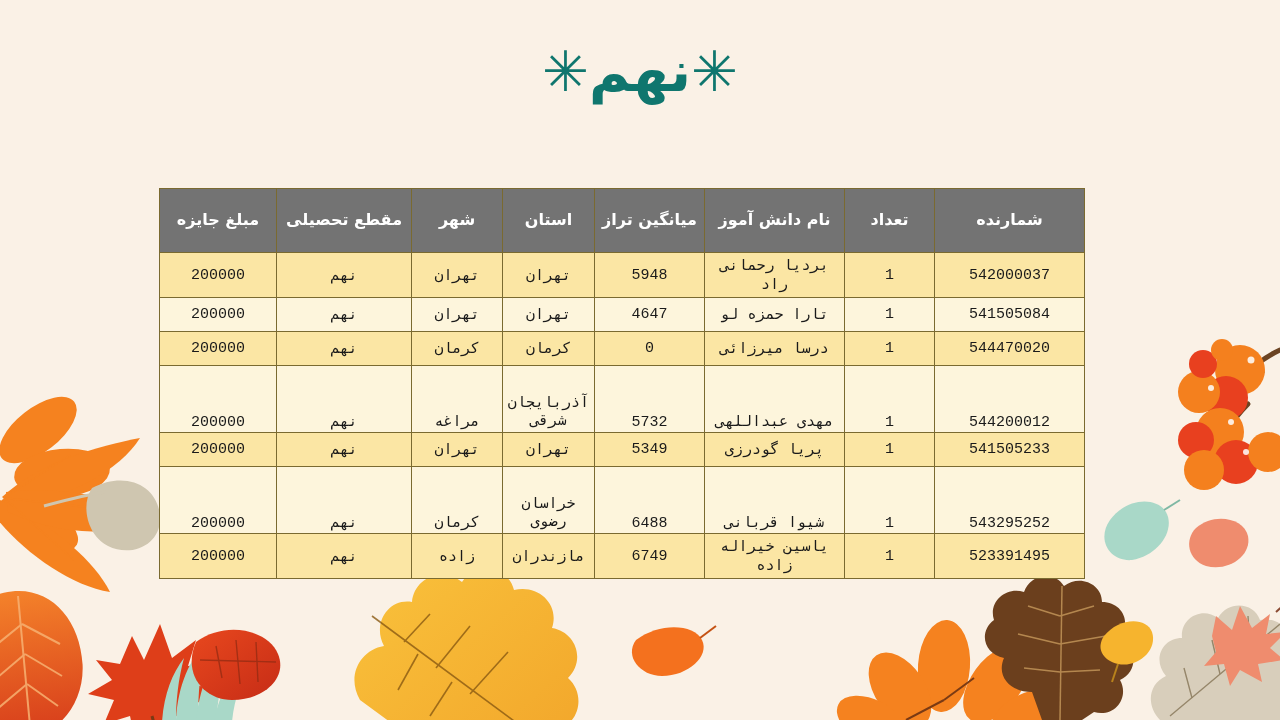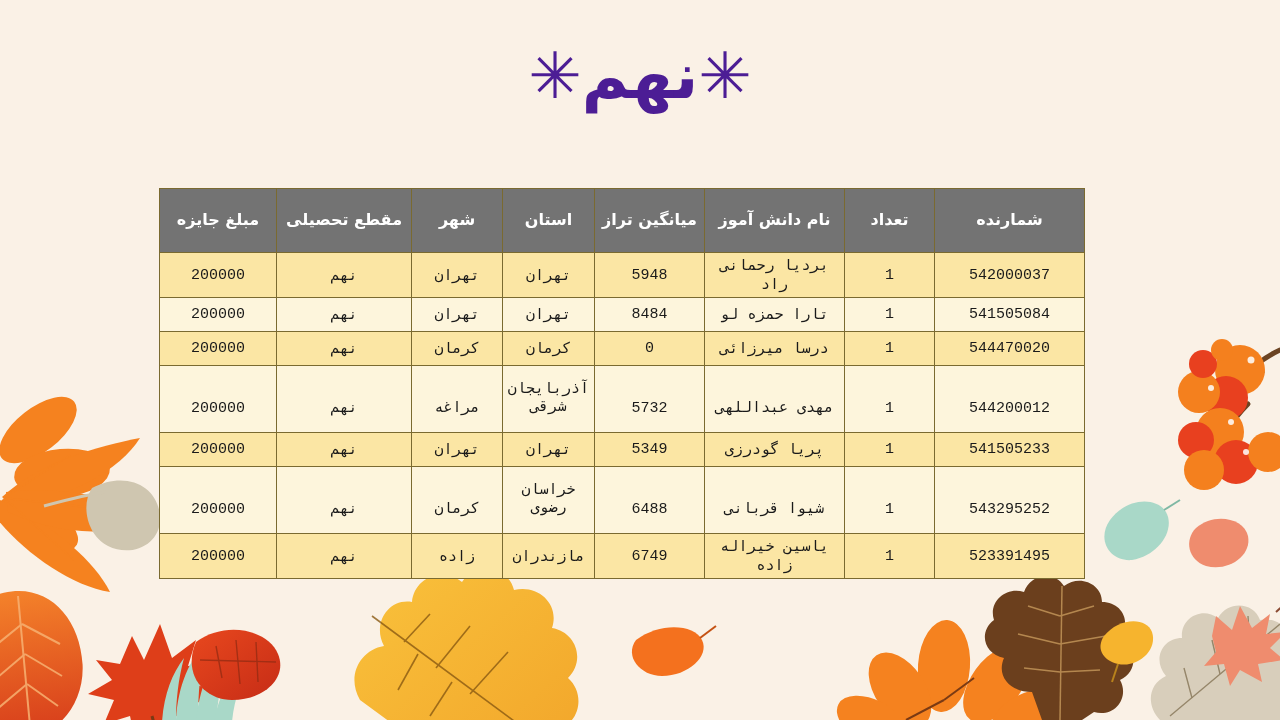--- a/index.html
+++ b/index.html
@@ -27,24 +27,24 @@
     z-index: 0;
   }
 
   
   .slide-title {
     position: absolute;
     top: 44px;
     left: 0;
     width: 1280px;
     text-align: center;
-    font-size: 64px;
+    font-size: 56px;
     line-height: 1.0;
     font-weight: bold;
-    color: #4c1d95;
+    color: #0f766e;
     letter-spacing: 2px;
     z-index: 2;
     direction: rtl;
     white-space: nowrap;
   }
 
   
   .table-wrap {
     position: absolute;
     top: 188px;
@@ -86,21 +86,21 @@
 
   table.awards tbody td {
     height: 34px;
     vertical-align: middle;
     font-family: Liberation Mono, monospace;
   }
 
   table.awards tbody tr.tall td {
     height: 67px;
     vertical-align: bottom;
-    padding-bottom: 15px;
+    padding-bottom: 1px;
   }
 
   
   col.c-counter  { width: 150px; }
   col.c-qty      { width: 90px;  }
   col.c-name     { width: 140px; }
   col.c-avg      { width: 110px; }
   col.c-province { width: 92px;  }
   col.c-city     { width: 91px;  }
   col.c-grade    { width: 135px; }
@@ -329,21 +329,21 @@
           <td class="num">5948</td>
           <td class="fa">تهران</td>
           <td class="fa">تهران</td>
           <td class="fa">نهم</td>
           <td class="num">200000</td>
         </tr>
         <tr class="shade-b">
           <td class="num">541505084</td>
           <td class="num">1</td>
           <td class="fa">تارا حمزه لو</td>
-          <td class="num">8484</td>
+          <td class="num">4647</td>
           <td class="fa">تهران</td>
           <td class="fa">تهران</td>
           <td class="fa">نهم</td>
           <td class="num">200000</td>
         </tr>
         <tr class="shade-a">
           <td class="num">544470020</td>
           <td class="num">1</td>
           <td class="fa">درسا میرزائی</td>
           <td class="num">0</td>

